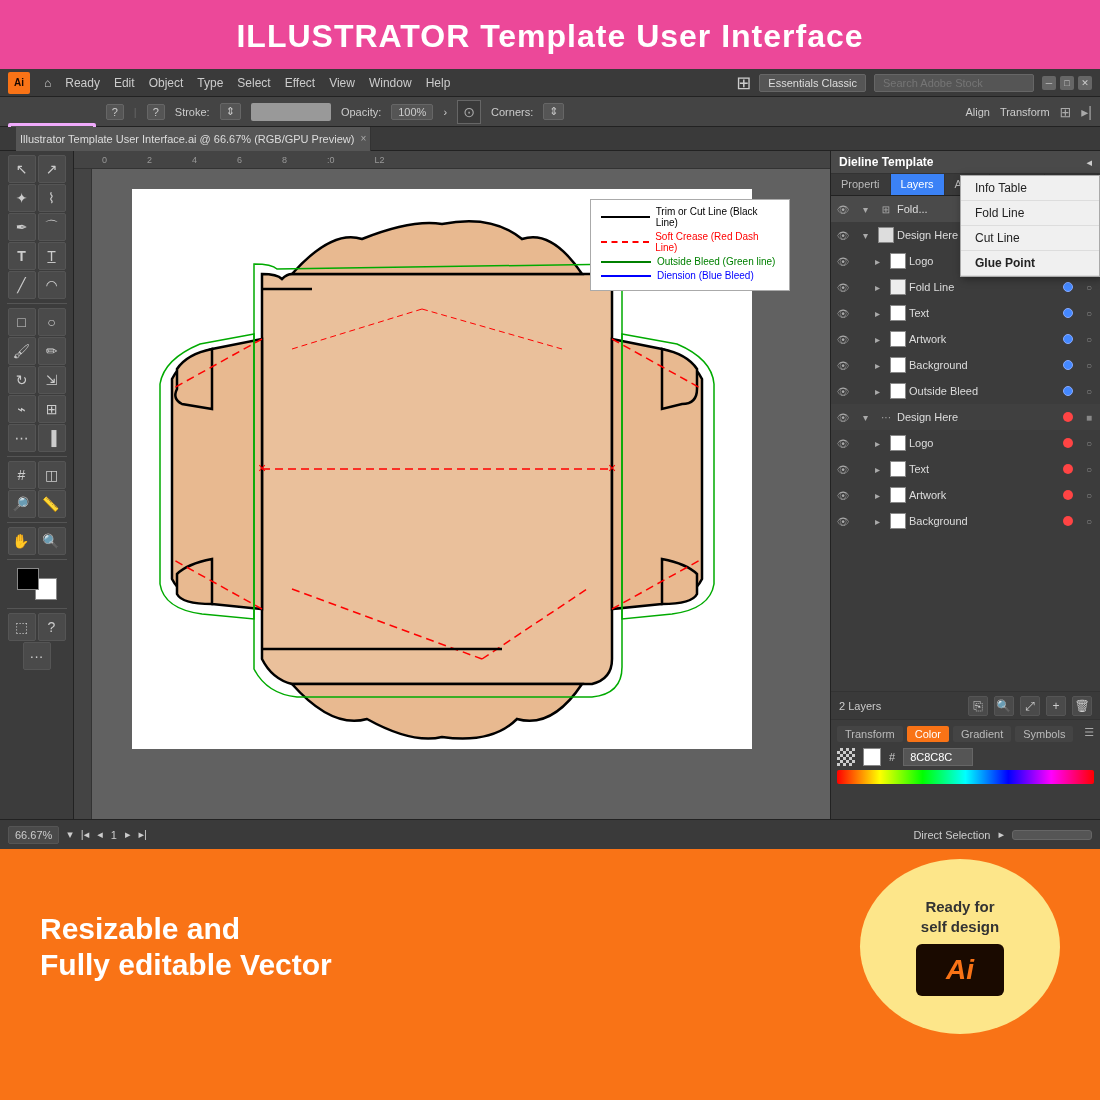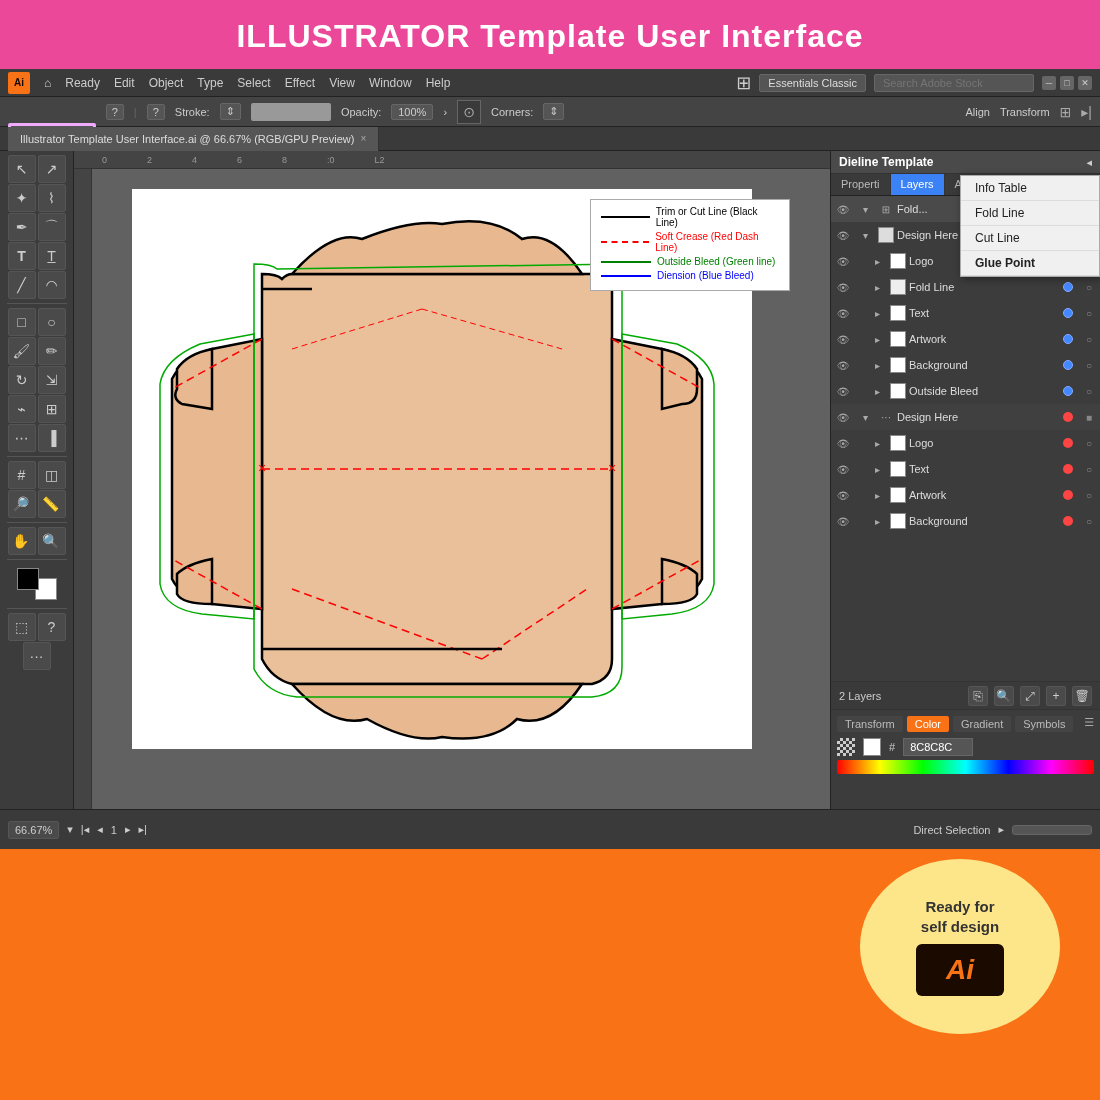--- a/index.html
+++ b/index.html
@@ -126,26 +126,27 @@
       height: 24px;
       display: flex;
       align-items: center;
       padding: 0 8px;
       border-bottom: 1px solid #222;
     }
     .tab-item {
       background: #565656;
       color: #ddd;
       font-size: 11px;
-      padding: 2px 12px;
+      padding: 2px 4px;
       border-right: 1px solid #333;
       height: 24px;
       display: flex;
       align-items: center;
       gap: 6px;
+      margin-left: 8px;
     }
     .tab-close { color: #aaa; font-size: 10px; cursor: pointer; }
 
     
     .content-area {
       display: flex;
       flex: 1;
       overflow: hidden;
     }
 
@@ -473,21 +474,21 @@
     }
     .color-spectrum {
       width: 100%;
       height: 14px;
       background: linear-gradient(to right, #ff0000, #ffff00, #00ff00, #00ffff, #0000ff, #ff00ff, #ff0000);
       border-radius: 2px;
     }
 
     
     .status-bar {
-      height: 40px;
+      height: 30px;
       background: #3a3a3a;
       border-top: 1px solid #222;
       display: flex;
       align-items: center;
       padding: 0 8px;
       gap: 8px;
       font-size: 11px;
       color: #ccc;
     }
     .status-zoom {
@@ -991,20 +992,24 @@
     <span>1</span>
     <span>▸</span>
     <span>▸|</span>
     <span style="margin-left:auto;">Direct Selection</span>
     <span>▸</span>
     <span style="width:80px;height:10px;background:#555;border:1px solid #666;border-radius:3px;"></span>
   </div>
 </div>
 
 <div class="bottom-section">
+  <div class="bottom-text">
+    <h2>Resizable and</h2>
+    <h2>Fully editable Vector</h2>
+  </div>
   <div class="bottom-badge">
     <div class="badge-circle">
       <div class="badge-ready">
         <span>Ready for</span>
         <span>self design</span>
       </div>
       <div class="ai-badge">Ai</div>
     </div>
   </div>
 </div>

